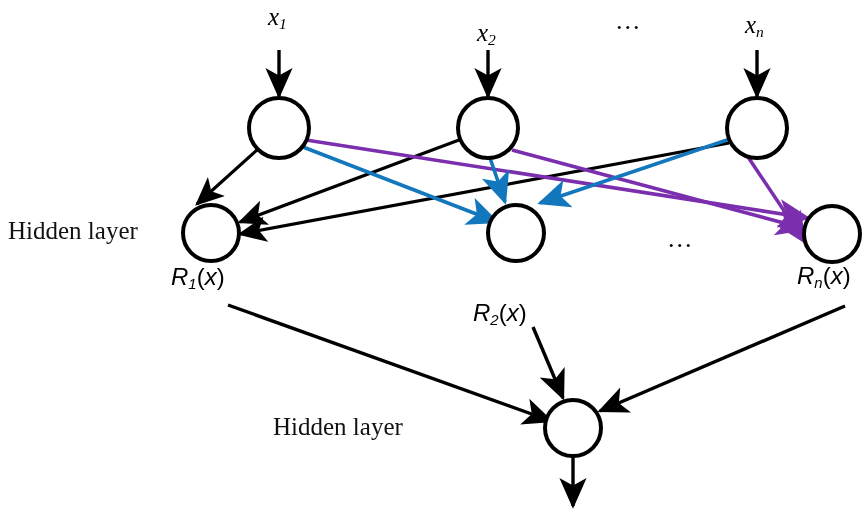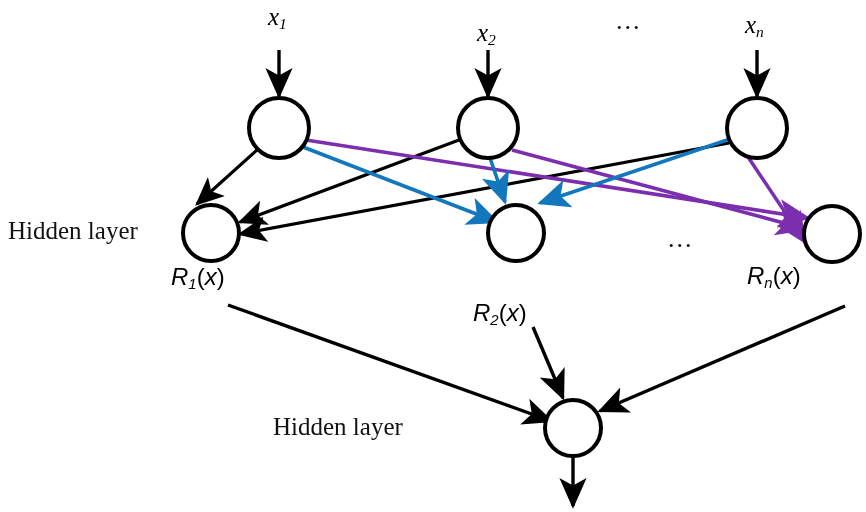--- a/index.html
+++ b/index.html
@@ -148,15 +148,15 @@
 
   <div class="input-var" id="var-x1" style="left: 268px; top: 4px;">x<sub>1</sub></div>
   <div class="input-var" id="var-x2" style="left: 477px; top: 20px;">x<sub>2</sub></div>
   <div class="input-var" id="var-xn" style="left: 745px; top: 12px;">x<sub>n</sub></div>
 
   <div class="dots" id="dots-input" style="left: 616px; top: 8px;">...</div>
   <div class="dots" id="dots-hidden" style="left: 668px; top: 226px;">...</div>
 
   <div class="node-label" id="lbl-r1" style="left: 171px; top: 265px;"><i>R</i><sub>1</sub><span>(<i>x</i>)</span></div>
   <div class="node-label" id="lbl-r2" style="left: 473px; top: 265px; margin-top: 36px;"><i>R</i><sub>2</sub><span>(<i>x</i>)</span></div>
-  <div class="node-label" id="lbl-rn" style="left: 747px; top: 264px;"><i>R</i><sub>n</sub><span>(<i>x</i>)</span></div>
+  <div class="node-label" id="lbl-rn" style="left: 797px; top: 264px;"><i>R</i><sub>n</sub><span>(<i>x</i>)</span></div>
 
 </div>
 
 </body></html>

